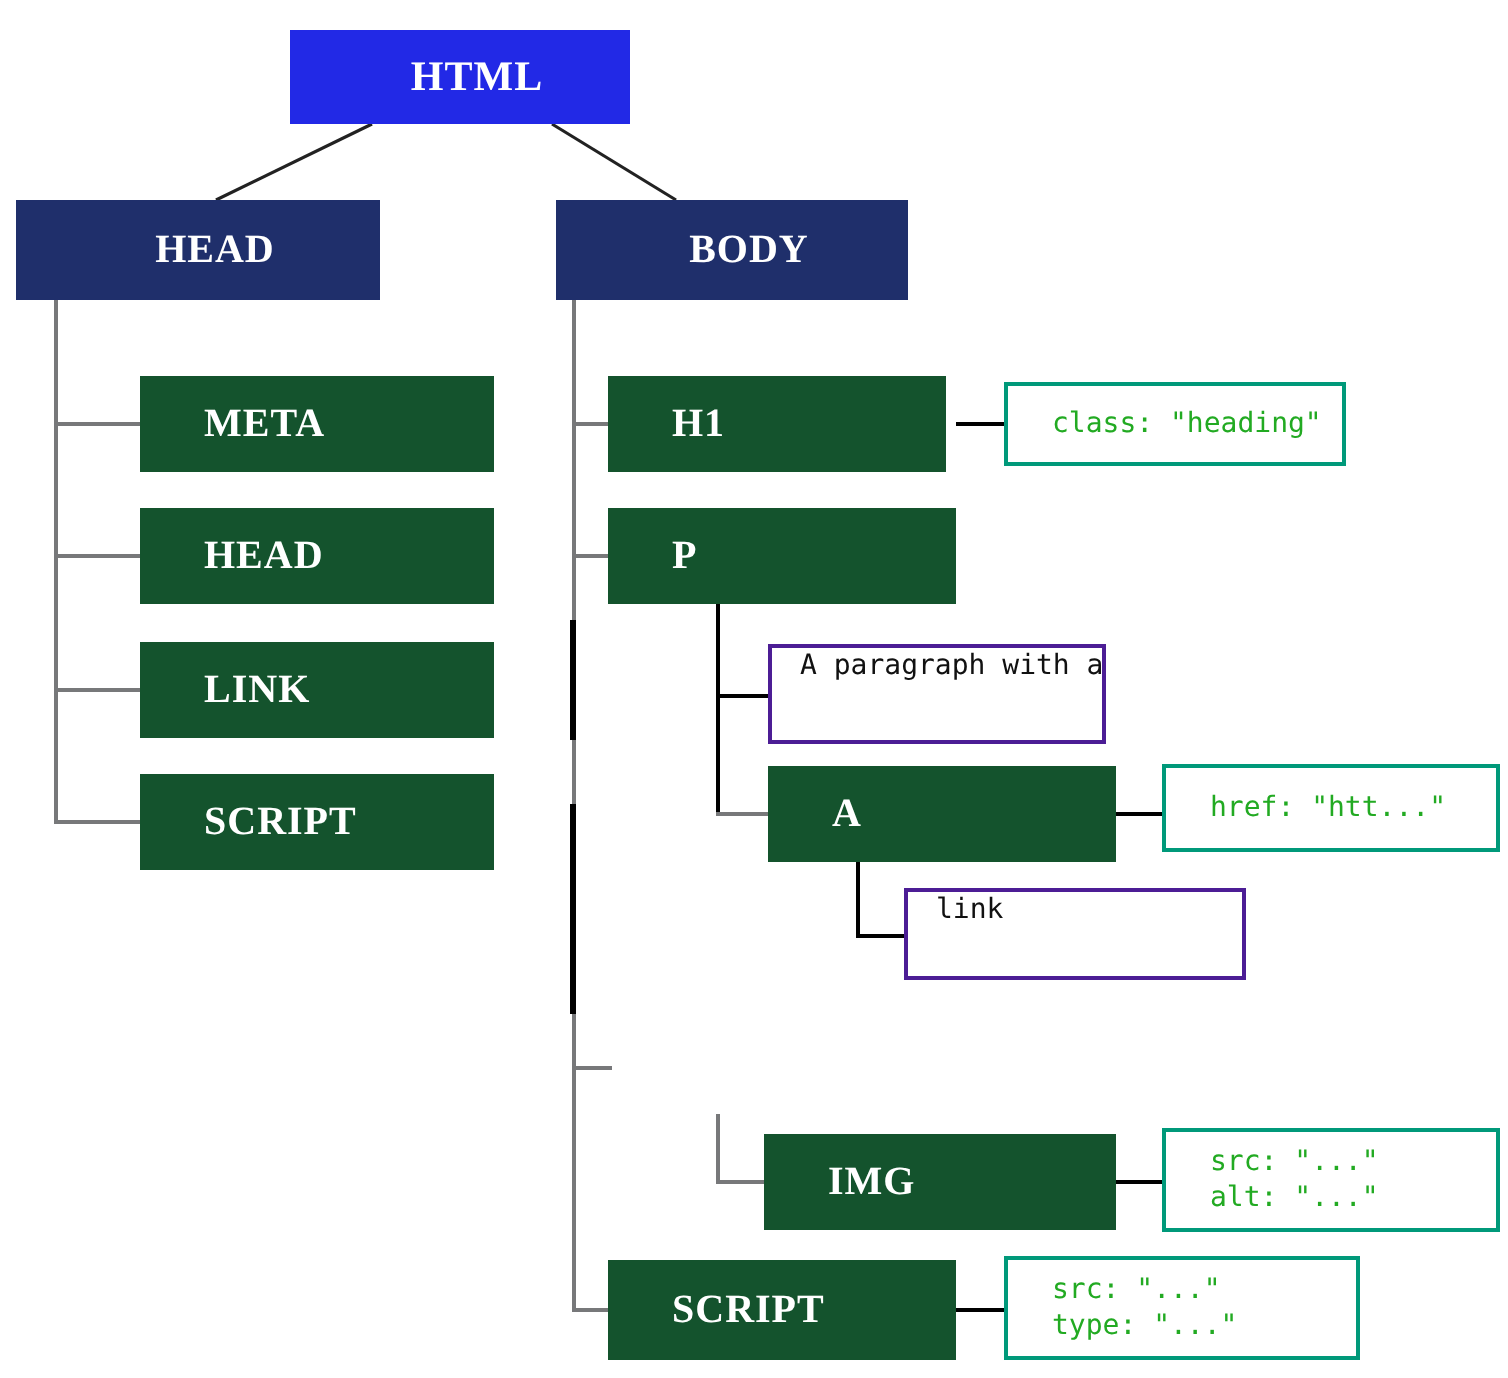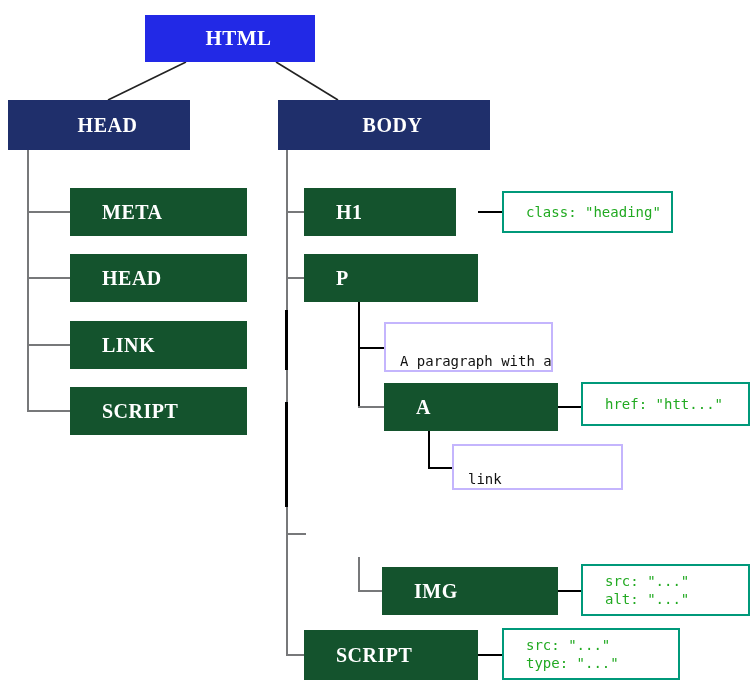--- a/index.html
+++ b/index.html
@@ -58,28 +58,28 @@
     flex-direction: column;
     justify-content: center;
     padding-left: 22px;
     z-index: 3;
     white-space: pre;
   }
   .textbox {
     position: absolute;
     box-sizing: border-box;
     background: #ffffff;
-    border: 2px solid #c4b5fd;
+    border: 2px solid #4c1d95;
     color: #111111;
     font-family: "DejaVu Sans Mono", monospace;
     font-size: 14px;
     line-height: 18px;
     display: flex;
     flex-direction: column;
-    justify-content: flex-end;
+    justify-content: flex-start;
     padding-left: 14px;
     z-index: 3;
     white-space: pre;
   }
   .edge {
     position: absolute;
     z-index: 1;
   }
   .edge-v-gray { background: #77787a; width: 2px; }
   .edge-h-gray { background: #77787a; height: 2px; }
@@ -138,38 +138,38 @@
   <div class="edge edge-h-black" style="left:478px; top:654px; width:26px; height:2px;"></div>
 
   <div class="node node-root" style="left:145px; top:15px; width:170px; height:47px;">
     <span>HTML</span>
   </div>
 
   <div class="node node-section" style="left:8px; top:100px; width:182px; height:50px;text-align:right;">
     <span>HEAD</span>
   </div>
 
-  <div class="node node-section" style="left:278px; top:100px; width:212px; height:50px;">
+  <div class="node node-section" style="left:278px; top:100px; width:176px; height:50px;">
     <span>BODY</span>
   </div>
 
   <div class="node node-el" style="left:70px; top:188px; width:177px; height:48px;">
     <span>META</span>
   </div>
   <div class="node node-el" style="left:70px; top:254px; width:177px; height:48px;">
     <span>HEAD</span>
   </div>
   <div class="node node-el" style="left:70px; top:321px; width:177px; height:48px;">
     <span>LINK</span>
   </div>
   <div class="node node-el" style="left:70px; top:387px; width:177px; height:48px;">
     <span>SCRIPT</span>
   </div>
 
-  <div class="node node-el" style="left:304px; top:188px; width:152px; height:48px;">
+  <div class="node node-el" style="left:304px; top:188px; width:169px; height:48px;">
     <span>H1</span>
   </div>
   <div class="node node-el" style="left:304px; top:254px; width:174px; height:48px;">
     <span>P</span>
   </div>
   <div class="node node-el" style="left:304px; top:630px; width:174px; height:50px;">
     <span>SCRIPT</span>
   </div>
 
   <div class="node node-el" style="left:384px; top:383px; width:174px; height:48px;">

